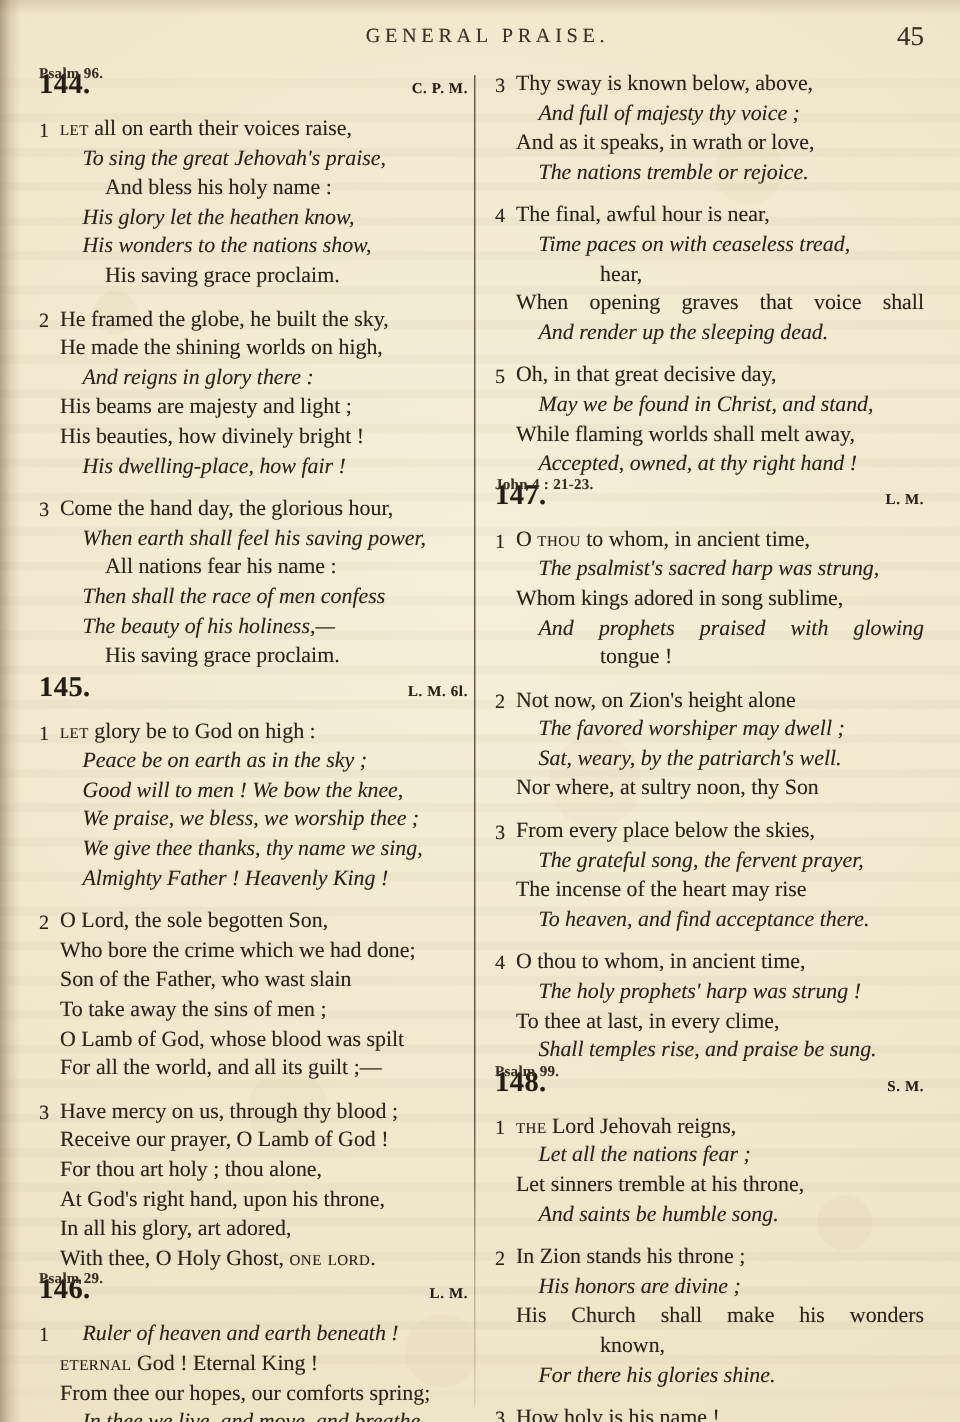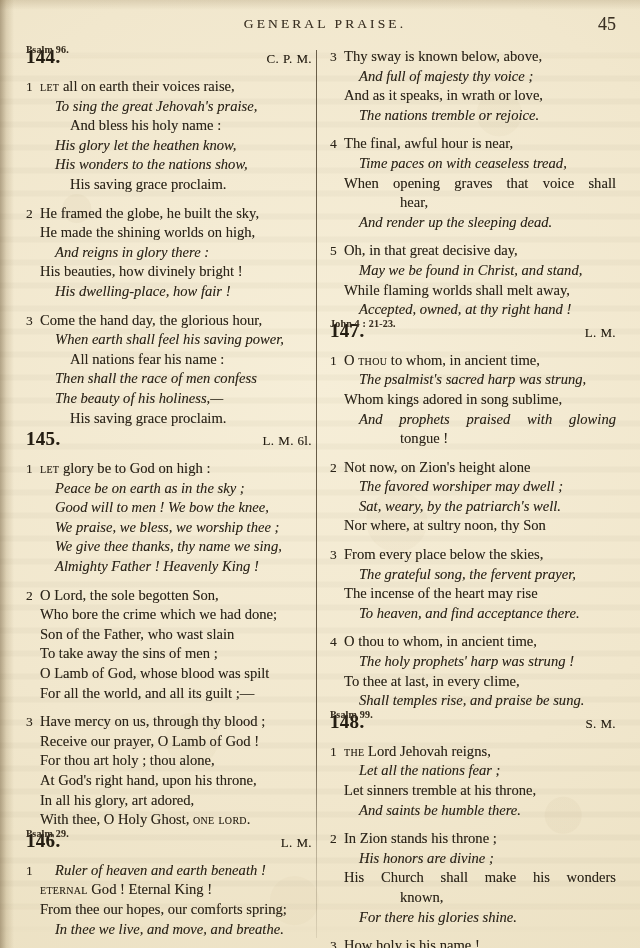--- a/index.html
+++ b/index.html
@@ -141,22 +141,22 @@
     left: 0; right: 0;
     text-align: left;
     font-size: 10px;
     font-weight: bold;
     letter-spacing: .2px;
     color: #3a3022;
     transform: translateY(-2px);
   }
   .hymn-meter {
     margin-left: auto;
-    font-size: 13px;
-    font-weight: normal;
+    font-size: 10px;
+    font-weight: bold;
     letter-spacing: .4px;
     color: #241d12;
     white-space: nowrap;
   }
 
   
   .stanza {
     display: flex;
     margin-top: 9px;
   }
@@ -232,20 +232,21 @@
               <div class="ln i1">His wonders to the nations show,</div>
               <div class="ln i2">His saving grace proclaim.</div>
             </div>
           </div>
           <div class="stanza">
             <div class="st-num">2</div>
             <div class="st-lines">
               <div class="ln">He framed the globe, he built the sky,</div>
               <div class="ln">He made the shining worlds on high,</div>
               <div class="ln i1">And reigns in glory there :</div>
+              <div class="ln">His beams are majesty and light ;</div>
               <div class="ln">His beauties, how divinely bright !</div>
               <div class="ln i1">His dwelling-place, how fair !</div>
             </div>
           </div>
           <div class="stanza">
             <div class="st-num">3</div>
             <div class="st-lines">
               <div class="ln">Come the hand day, the glorious hour,</div>
               <div class="ln i1">When earth shall  feel his saving power,</div>
               <div class="ln i2">All nations fear his name :</div>
@@ -321,22 +322,22 @@
               <div class="ln i1">And full of majesty thy voice ;</div>
               <div class="ln">And as it speaks, in wrath or love,</div>
               <div class="ln i1">The nations tremble or rejoice.</div>
             </div>
           </div>
           <div class="stanza">
             <div class="st-num">4</div>
             <div class="st-lines">
               <div class="ln">The final, awful hour is near,</div>
               <div class="ln i1">Time paces on with ceaseless tread,</div>
+              <div class="ln wrap2">hear,</div>
               <div class="ln just">When opening graves that voice shall</div>
-              <div class="ln wrap2">hear,</div>
               <div class="ln i1">And render up the sleeping dead.</div>
             </div>
           </div>
           <div class="stanza">
             <div class="st-num">5</div>
             <div class="st-lines">
               <div class="ln">Oh, in that great decisive day,</div>
               <div class="ln i1">May we be found in Christ, and stand,</div>
               <div class="ln">While flaming worlds shall melt away,</div>
               <div class="ln i1">Accepted, owned, at thy right hand !</div>
@@ -392,21 +393,21 @@
             <span class="hymn-no">148.</span>
             <span class="hymn-ref">Psalm 99.</span>
             <span class="hymn-meter">S. M.</span>
           </div>
           <div class="stanza">
             <div class="st-num">1</div>
             <div class="st-lines">
               <div class="ln"><span class="sc">The</span> Lord Jehovah reigns,</div>
               <div class="ln i1">Let all the nations fear ;</div>
               <div class="ln">Let sinners tremble at his throne,</div>
-              <div class="ln i1">And saints be humble there.</div>
+              <div class="ln i1">And saints be humble song.</div>
             </div>
           </div>
           <div class="stanza">
             <div class="st-num">2</div>
             <div class="st-lines">
               <div class="ln">In Zion stands his throne ;</div>
               <div class="ln i1">His honors are divine ;</div>
               <div class="ln just">His  Church  shall  make  his  wonders</div>
               <div class="ln wrap2">known,</div>
               <div class="ln i1">For there his glories shine.</div>

